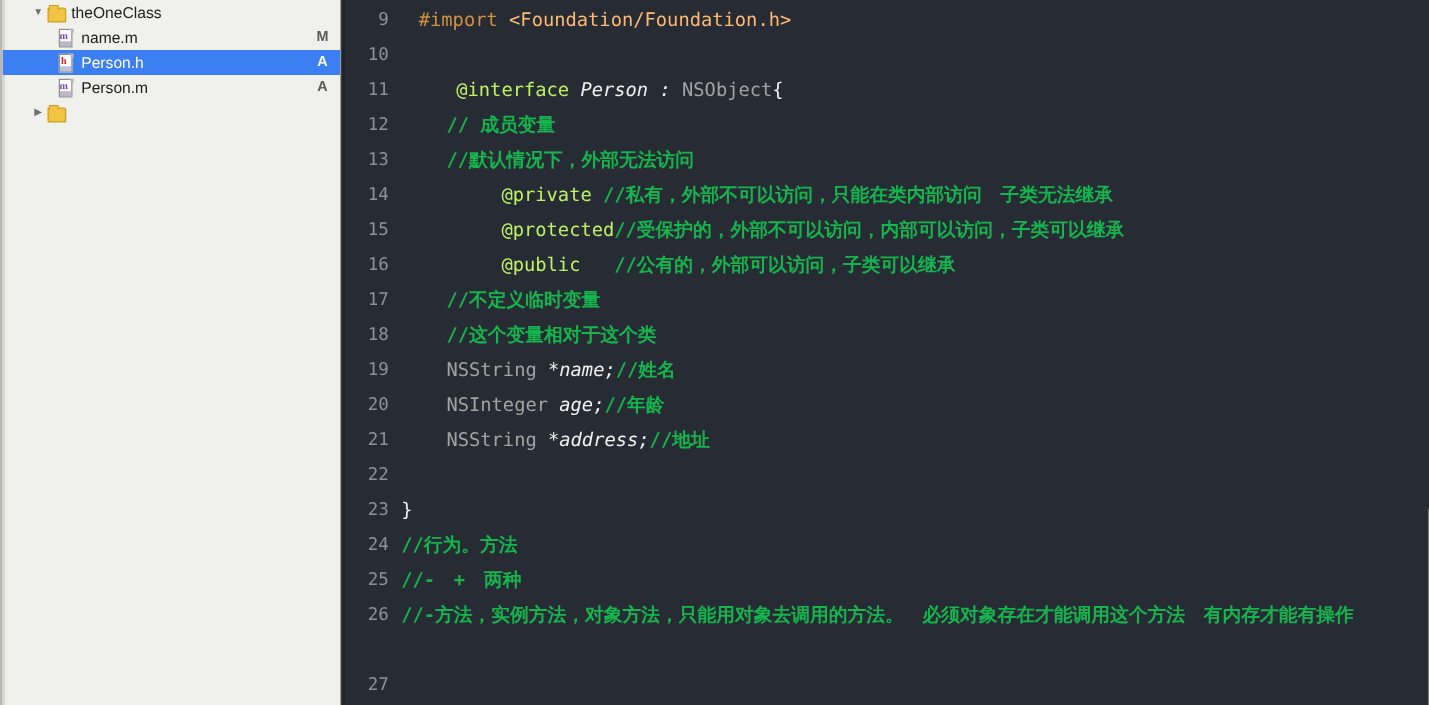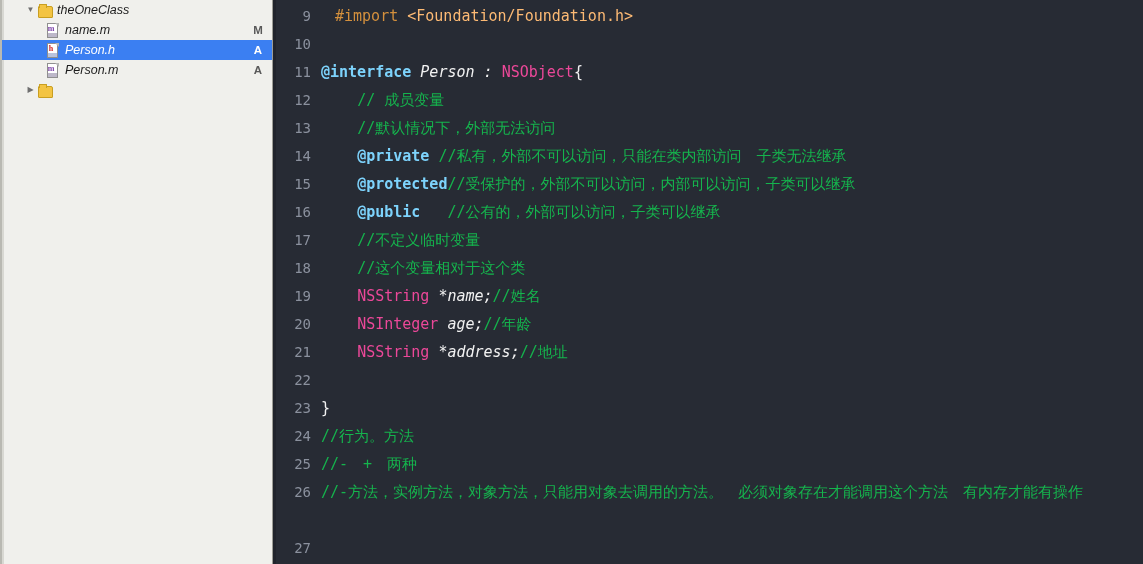--- a/index.html
+++ b/index.html
@@ -39,21 +39,21 @@
     position: relative;
   }
   .nav-row.selected { background: #3b7ff2; color: #ffffff; }
   .nav-row .disclosure {
     width: 13px; min-width: 13px;
     display: flex; align-items: center; justify-content: center;
     color: #6f6f6f;
     font-size: 8px;
     line-height: 1;
   }
-  .nav-row .nav-label { flex: 1 1 auto; overflow: hidden; text-overflow: ellipsis; font-style: italic; }
+  .nav-row .nav-label { flex: 1 1 auto; overflow: hidden; text-overflow: ellipsis; }
   .nav-row .status {
     font-size: 11.5px;
     font-weight: bold;
     color: #5a5a5a;
     width: 12px;
     text-align: center;
     margin-left: 6px;
   }
   .nav-row.selected .status { color: #ffffff; }
 
@@ -129,24 +129,24 @@
     color: #8b919e;
     font-size: 14px;
     font-family: "DejaVu Sans Mono", monospace;
     user-select: none;
   }
   .ctext { flex: 1 1 auto; white-space: pre-wrap; color: #e6e6e6; }
 
   
   .s-pre   { color: #d4903d; margin-left: 14px; }
   .s-inc   { color: #fdba74; }
-  .s-kw    { color: #7dd3fc; font-weight: bold; }
-  .s-type  { color: #ec4899; }
+  .s-kw    { color: #bef264; font-weight: normal; margin-left: 44px; }
+  .s-type  { color: #a3a3a3; }
   .s-plain { color: #f2f2f2; font-style: italic; }
-  .s-com   { color: #15b44d; font-weight: normal; }
+  .s-com   { color: #15b44d; font-weight: bold; }
   .s-punct { color: #f2f2f2; }
 
   
   #sb-left {
     position:absolute; left:0; top:0; width:2px; height:100%;
     background:#d8d8d2;
   }
 </style>
 </head>
 <body>

